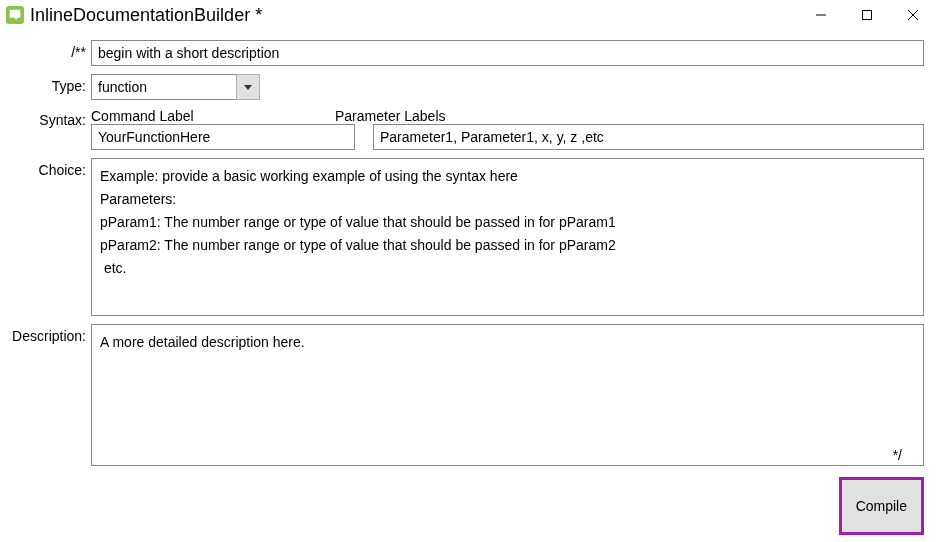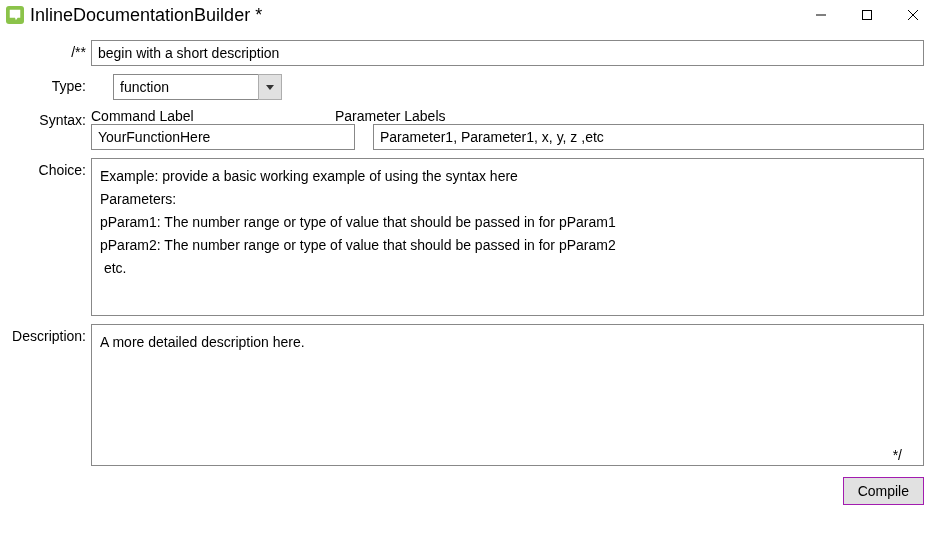--- a/index.html
+++ b/index.html
@@ -122,21 +122,20 @@
       border: 1px solid #888;
       padding: 3px 6px;
       font-family: inherit;
       font-size: 14px;
       height: 26px;
       width: 100%;
       background: #fff;
     }
     .type-row {
       display: flex;
-      margin-left: 22px;
     }
     .type-select {
       display: flex;
       align-items: center;
     }
     .type-input {
       border: 1px solid #888;
       padding: 3px 6px;
       font-family: inherit;
       font-size: 14px;
@@ -211,22 +210,22 @@
       bottom: 6px;
       font-size: 14px;
       pointer-events: none;
     }
     .button-row {
       display: flex;
       justify-content: flex-end;
       margin-top: 8px;
     }
     .compile-btn {
-      padding: 5px 14px;
-      border: 1px solid #a21caf;
+      padding: 18px 14px;
+      border: 3px solid #a21caf;
       background: #e1e1e1;
       font-family: inherit;
       font-size: 14px;
     }
   </style>
 </head>
 <body>
 
 <div class="titlebar">
   <div class="appicon">

